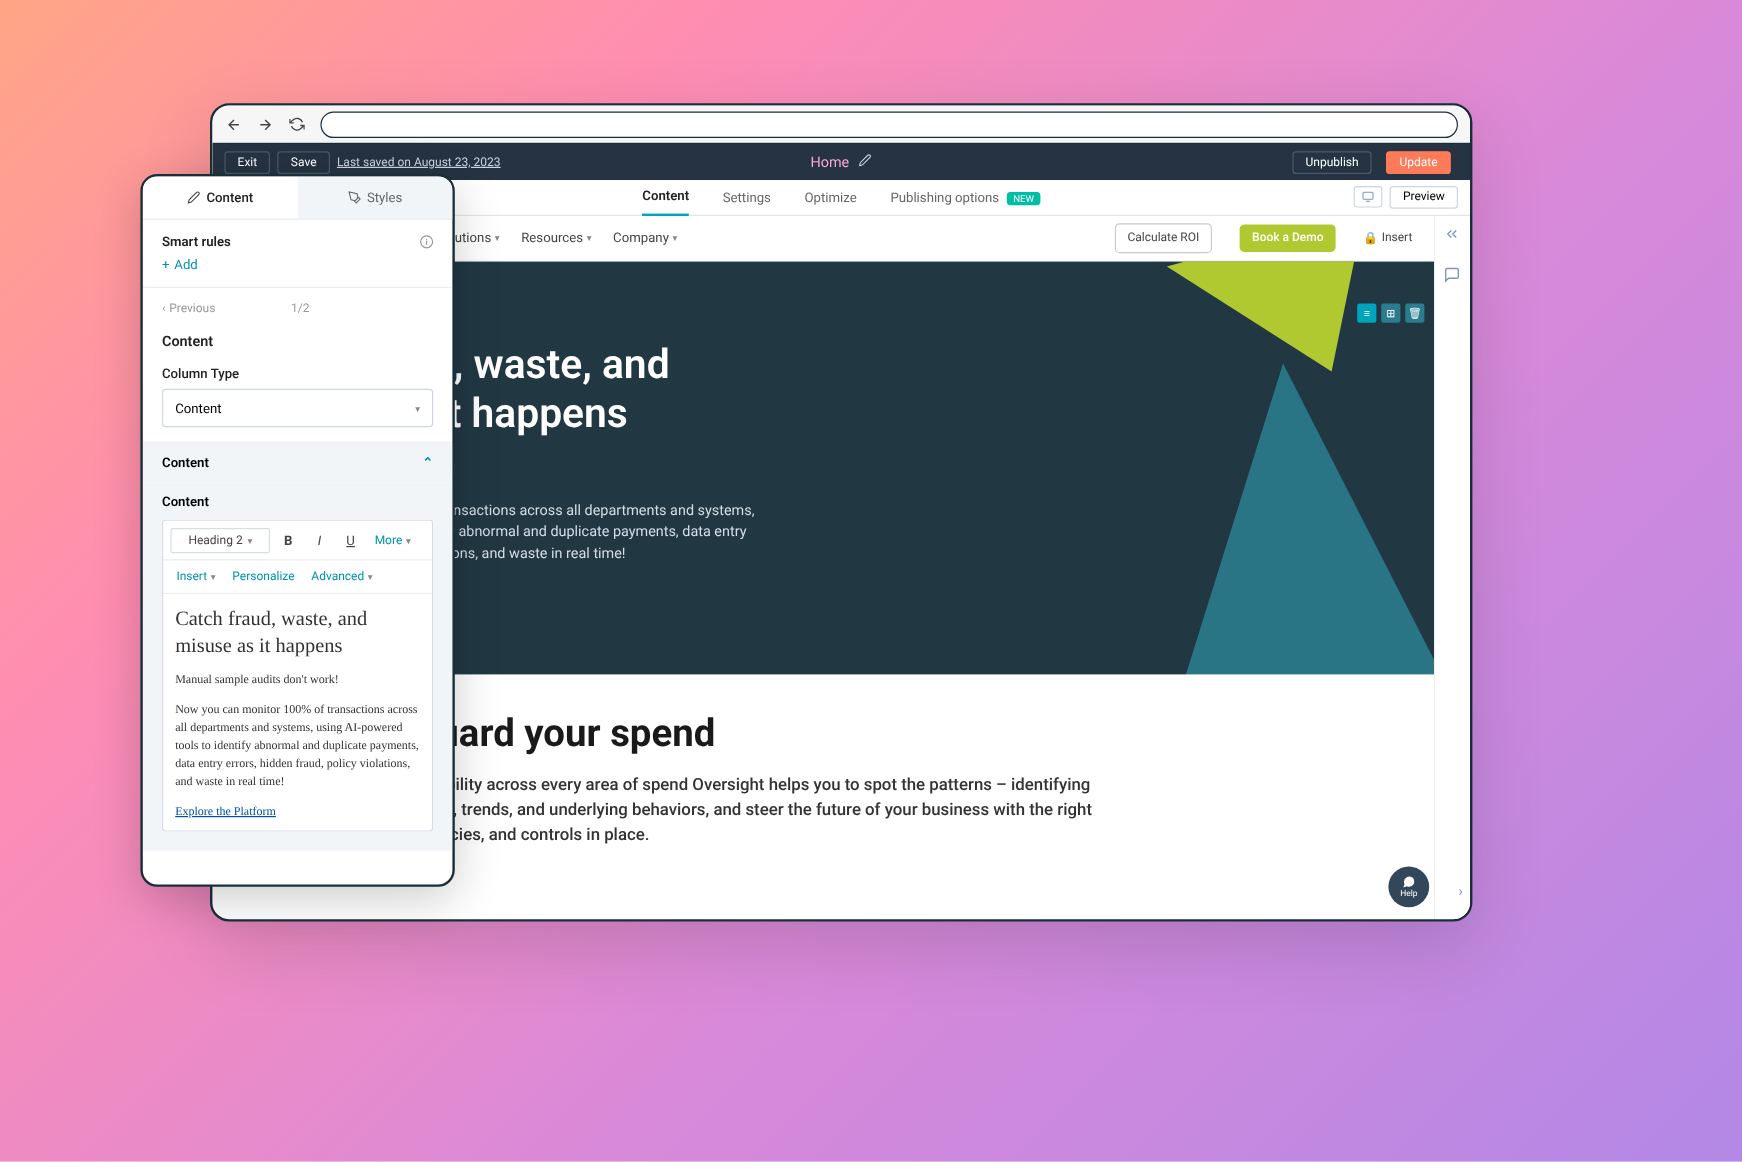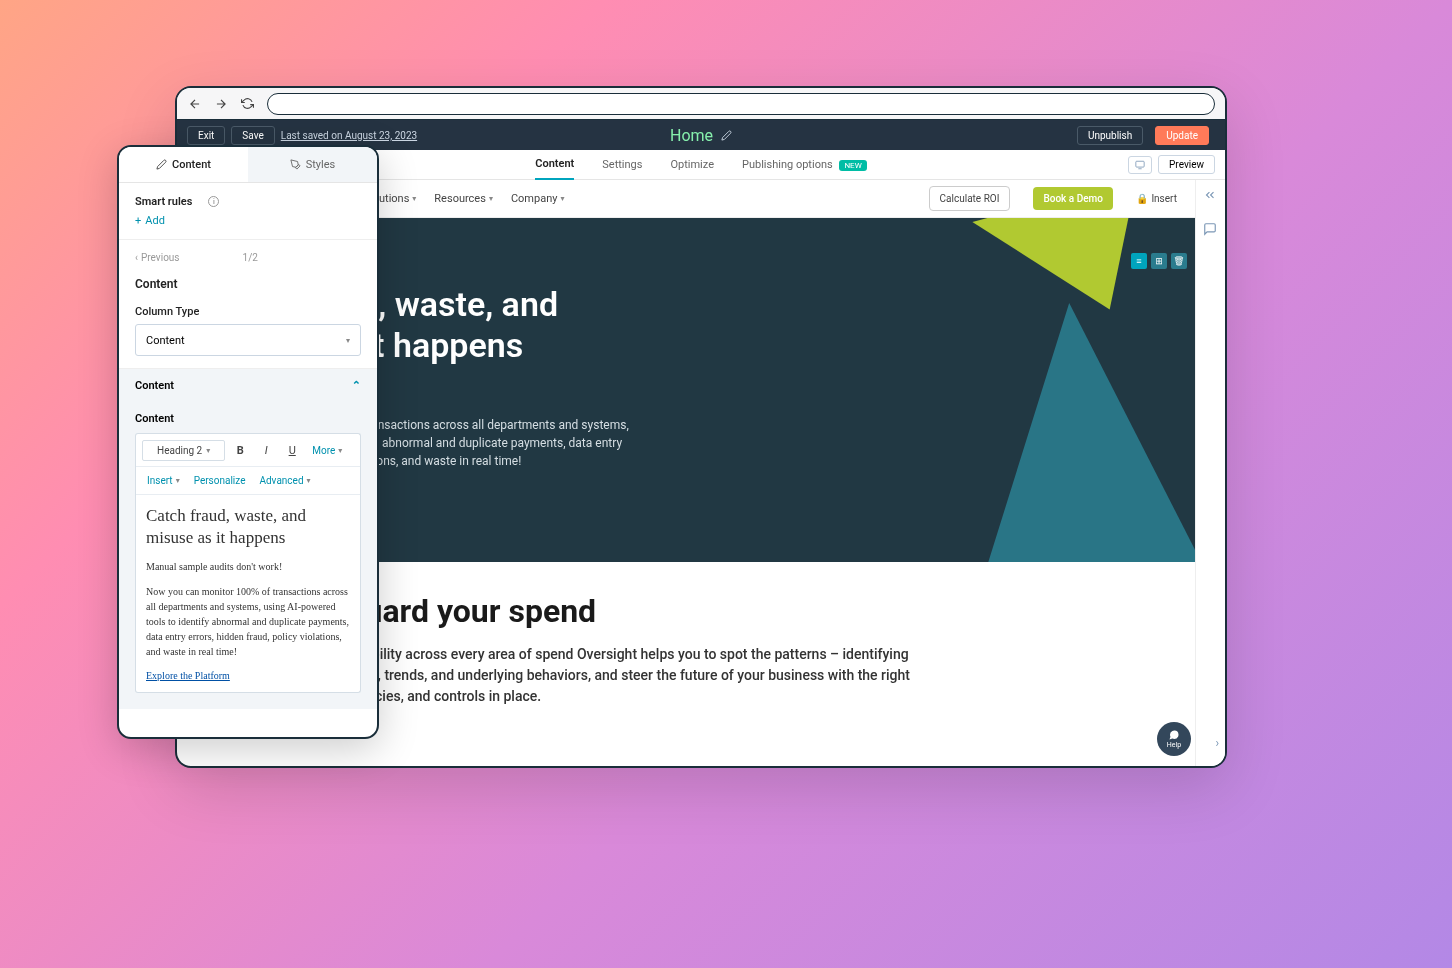--- a/index.html
+++ b/index.html
@@ -6,26 +6,26 @@
 body { width: 1452px; height: 968px; background: linear-gradient(135deg, #ffa585 0%, #ff8db2 25%, #d989d9 60%, #b388e6 100%); position: relative; overflow: hidden; }
 .browser-window { position: absolute; left: 175px; top: 86px; width: 1052px; height: 682px; background: #fff; border: 2px solid #1a2e3a; border-radius: 16px; overflow: hidden; box-shadow: 0 20px 60px rgba(0,0,0,0.15); }
 .browser-bar { height: 32px; background: #f6f6f7; display: flex; align-items: center; padding: 0 10px; gap: 12px; border-bottom: 1px solid #1a2e3a; }
 .nav-arrows { display: flex; gap: 10px; align-items: center; }
 .nav-arrow { width: 16px; height: 16px; display: flex; align-items: center; justify-content: center; color: #444; cursor: pointer; }
 .url-bar { flex: 1; height: 22px; background: #fff; border: 1px solid #1a2e3a; border-radius: 11px; }
 .app-header { height: 30px; background: #253342; display: flex; align-items: center; padding: 0 10px; position: relative; }
 .header-btn { background: #253342; border: 1px solid #4a5a68; color: #fff; font-size: 10px; padding: 3px 10px; border-radius: 3px; cursor: pointer; margin-right: 6px; }
 .header-btn.orange { background: #ff7a59; border-color: #ff7a59; }
 .last-saved { color: #cbd6e2; font-size: 10px; text-decoration: underline; cursor: pointer; }
-.page-title-area { position: absolute; left: 50%; transform: translateX(-50%); display: flex; align-items: center; gap: 8px; color: #86efac; font-size: 16px; }
+.page-title-area { position: absolute; left: 50%; transform: translateX(-50%); display: flex; align-items: flex-start; gap: 8px; color: #f9a8d4; font-size: 12px; }
 .header-right { margin-left: auto; display: flex; gap: 6px; }
 .sub-nav { height: 30px; background: #fff; border-bottom: 1px solid #e5e5e5; display: flex; align-items: center; justify-content: center; gap: 28px; position: relative; }
 .sub-nav-item { font-size: 11px; color: #666; cursor: pointer; padding: 8px 0; }
 .sub-nav-item.active { color: #222; font-weight: 600; border-bottom: 2px solid #00a4bd; }
-.sub-nav-right { position: absolute; right: 10px; display: flex; gap: 6px; align-items: flex-end; }
+.sub-nav-right { position: absolute; right: 10px; display: flex; gap: 6px; align-items: flex-start; }
 .icon-btn { width: 24px; height: 18px; background: #fff; border: 1px solid #cbd6e2; border-radius: 3px; display: flex; align-items: center; justify-content: center; cursor: pointer; }
 .preview-btn { font-size: 10px; padding: 3px 10px; background: #fff; border: 1px solid #cbd6e2; border-radius: 3px; cursor: pointer; }
 .new-badge { background: #00bda5; color: #fff; font-size: 8px; padding: 1px 5px; border-radius: 3px; margin-left: 4px; }
 .canvas-area { position: relative; height: calc(100% - 92px); overflow: hidden; display: flex; }
 .main-canvas { flex: 1; position: relative; overflow: hidden; }
 .site-header { height: 38px; background: #fff; border-bottom: 1px solid #eee; display: flex; align-items: center; padding: 0 18px; gap: 18px; }
 .site-logo { display: flex; align-items: center; gap: 4px; font-weight: 600; font-size: 15px; color: #222; }
 .logo-mark { width: 14px; height: 14px; display: inline-block; }
 .site-nav { display: flex; gap: 18px; font-size: 11px; color: #444; }
 .site-nav-item { display: flex; align-items: center; gap: 3px; cursor: pointer; }
@@ -52,21 +52,21 @@
 .help-bubble { position: absolute; right: 34px; bottom: 10px; width: 34px; height: 34px; background: #33475b; border-radius: 50%; display: flex; flex-direction: column; align-items: center; justify-content: center; color: #fff; font-size: 7px; cursor: pointer; z-index: 20; }
 .expand-arrow { position: absolute; right: 6px; bottom: 16px; color: #7c98b6; cursor: pointer; font-size: 12px; }
 
 .side-panel { position: absolute; left: 117px; top: 145px; width: 262px; height: 594px; background: #fff; border: 2px solid #1a2e3a; border-radius: 14px; box-shadow: 0 10px 40px rgba(0,0,0,0.2); overflow: hidden; z-index: 10; display: flex; flex-direction: column; }
 .panel-tabs { display: flex; height: 36px; border-bottom: 1px solid #e5e5e5; }
 .panel-tab { flex: 1; display: flex; align-items: center; justify-content: center; gap: 5px; font-size: 11px; color: #666; cursor: pointer; }
 .panel-tab.active { background: #fff; color: #222; font-weight: 500; }
 .panel-tab:not(.active) { background: #f2f5f8; }
 .panel-body { flex: 1; overflow-y: auto; }
 .panel-section { padding: 12px 16px; border-bottom: 1px solid #eee; }
-.smart-rules-label { font-size: 11px; font-weight: 600; color: #222; display: flex; align-items: center; gap: 16px; }
+.smart-rules-label { font-size: 11px; font-weight: 600; color: #222; display: flex; align-items: center; gap: 0; justify-content: space-between; }
 .info-icon { width: 11px; height: 11px; border: 1px solid #999; border-radius: 50%; display: inline-flex; align-items: center; justify-content: center; font-size: 7px; color: #999; }
 .add-link { color: #0091ae; font-size: 11px; margin-top: 6px; display: flex; align-items: center; gap: 4px; cursor: pointer; }
 .prev-row { display: flex; align-items: center; justify-content: space-between; font-size: 10px; color: #999; }
 .prev-link { display: flex; align-items: center; gap: 3px; cursor: pointer; }
 .content-header { font-size: 12px; font-weight: 600; color: #222; margin-top: 14px; }
 .field-label { font-size: 11px; color: #222; margin-top: 14px; margin-bottom: 6px; font-weight: 500; }
 .select-box { width: 100%; height: 32px; border: 1px solid #cbd6e2; border-radius: 3px; display: flex; align-items: center; justify-content: space-between; padding: 0 10px; font-size: 11px; cursor: pointer; background: #fff; }
 .collapse-section { background: #f2f5f8; padding: 10px 16px; display: flex; justify-content: space-between; align-items: center; font-size: 11px; font-weight: 600; cursor: pointer; }
 .editor-section { padding: 10px 16px 16px; background: #f2f5f8; }
 .editor-label { font-size: 11px; font-weight: 600; margin-bottom: 8px; }

